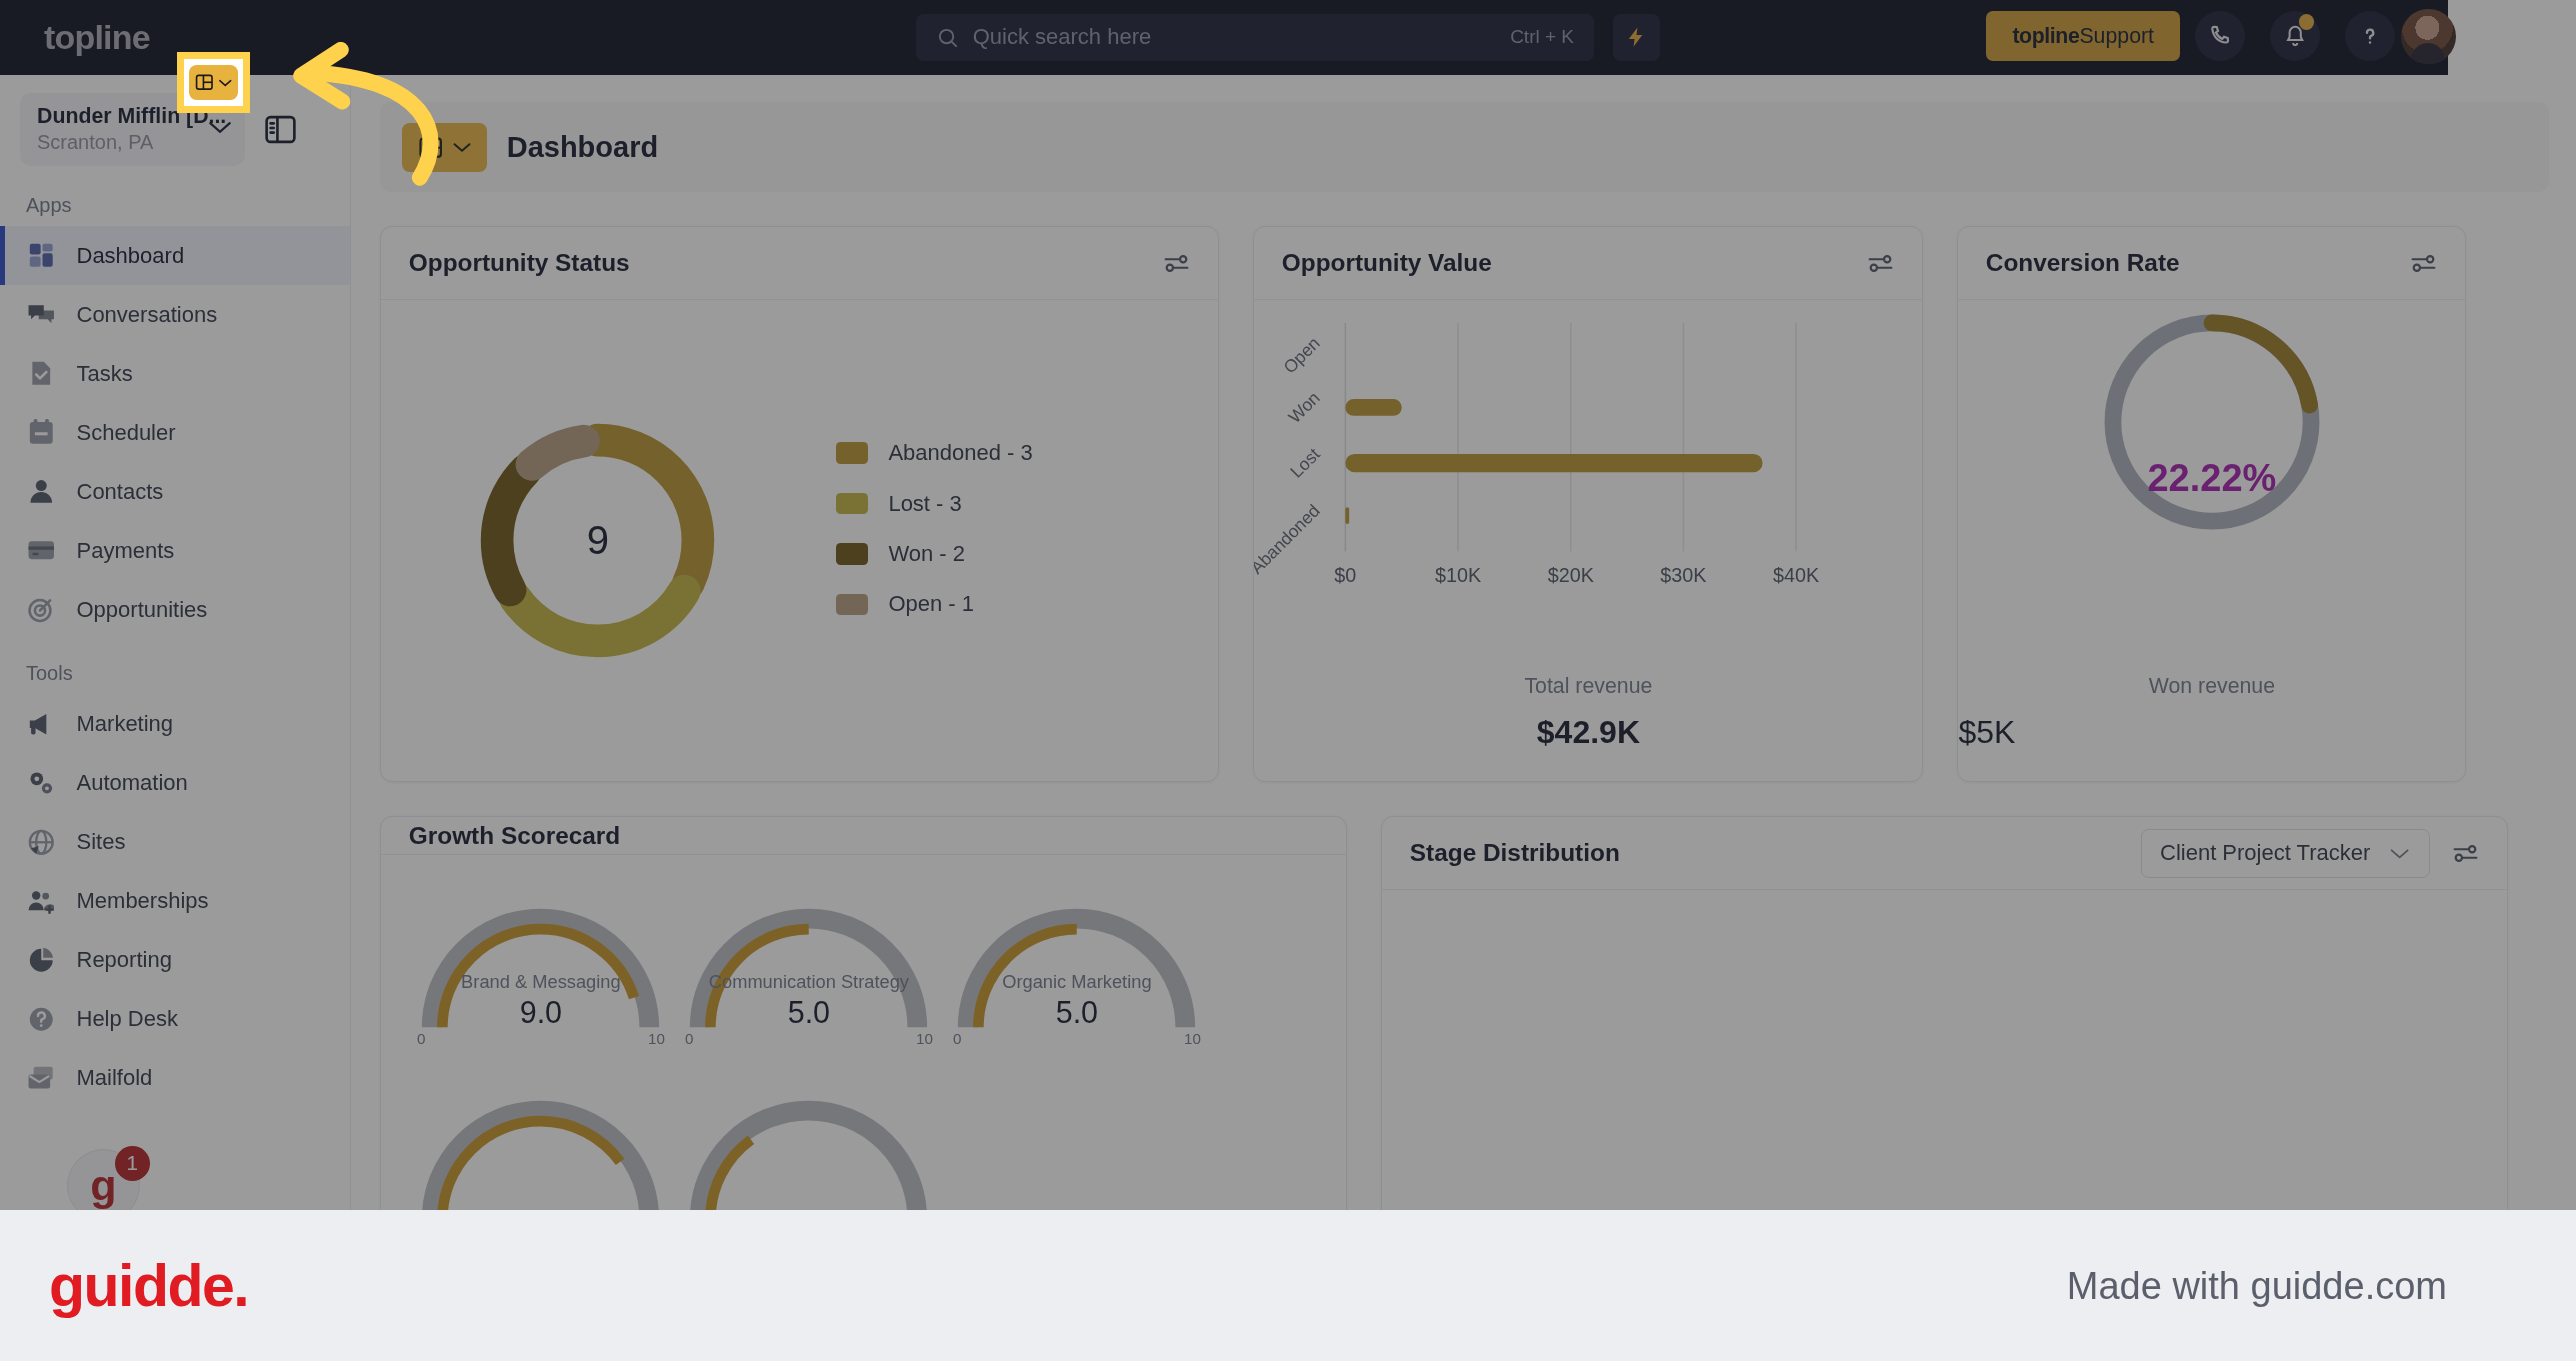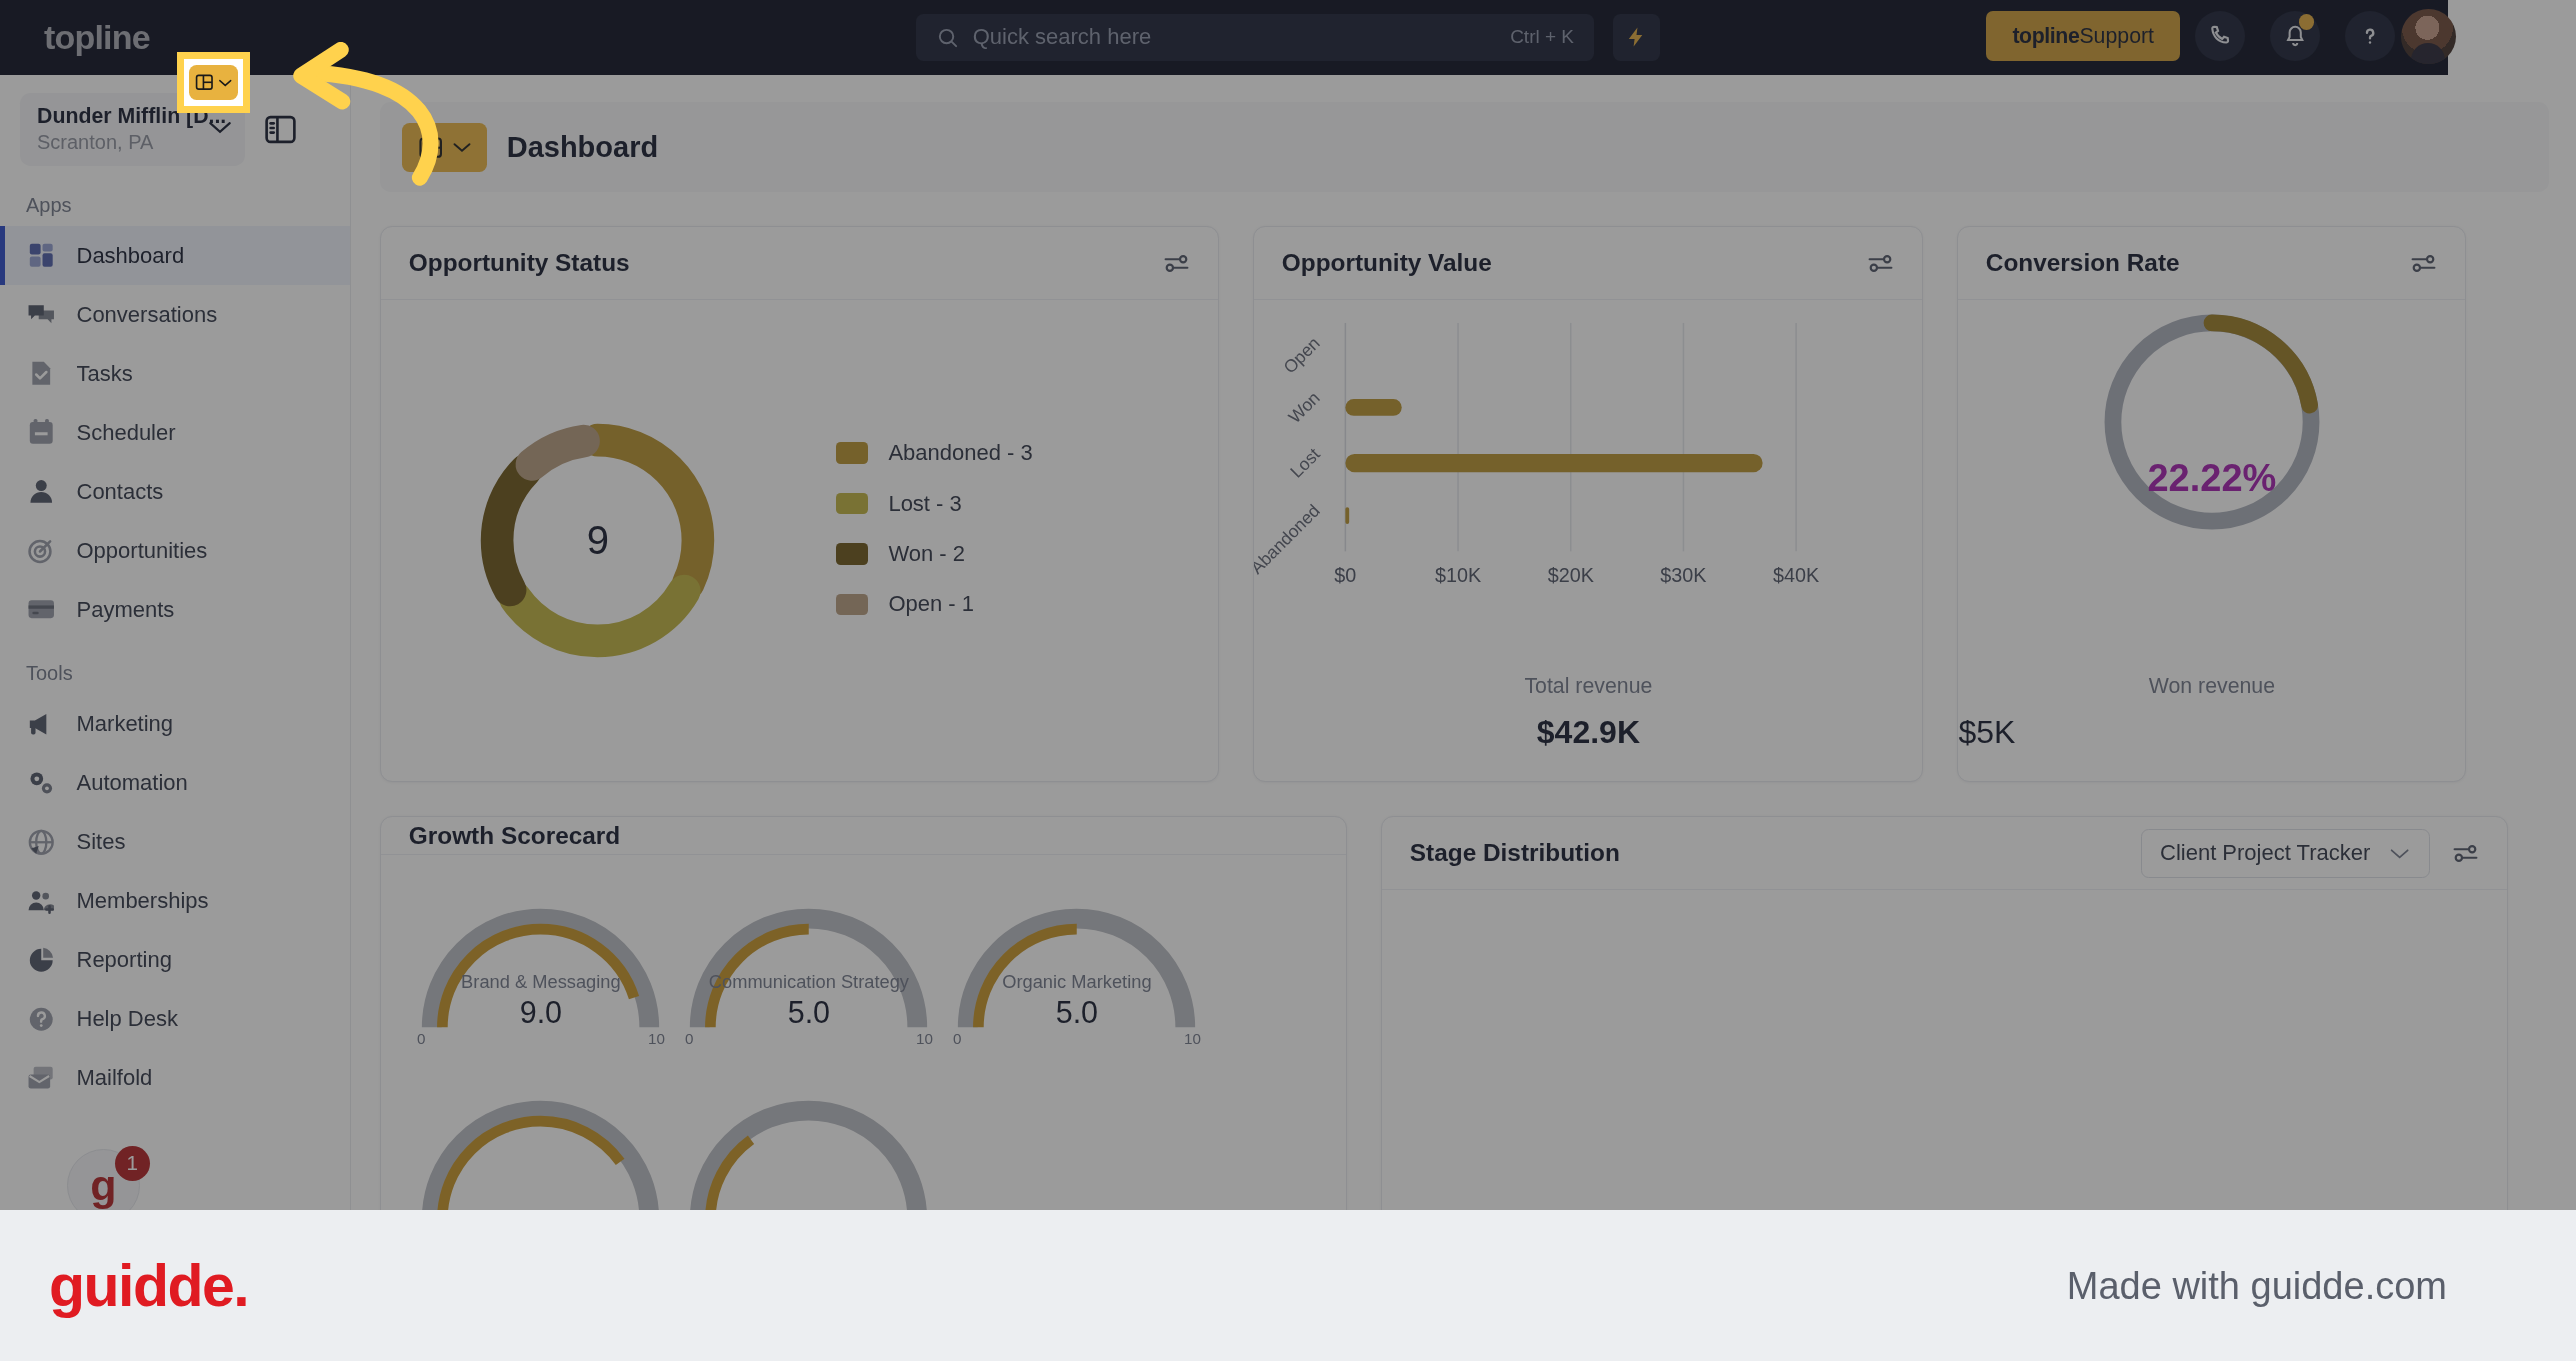--- a/index.html
+++ b/index.html
@@ -392,35 +392,35 @@
 
   <div class="nav-item">
     <svg class="nav-ico" viewBox="0 0 24 24" fill="#4b5163">
       <circle cx="12" cy="7.5" r="4.3"></circle>
         <path d="M3.5 21a8.5 8.5 0 0 1 17 0z"></path>
     </svg>
     <span class="nav-label">Contacts</span>
   </div>
 
   <div class="nav-item">
+    <svg class="nav-ico" viewBox="0 0 24 24" fill="#9397a4">
+      <rect x="2" y="5" width="20" height="14" rx="2.4"></rect>
+      <rect x="2" y="9" width="20" height="2.6" fill="#5d6270"></rect>
+      <rect x="5" y="14" width="5" height="2" rx="1" fill="#5d6270"></rect>
+    </svg>
+    <span class="nav-label">Payments</span>
+  </div>
+
+  <div class="nav-item">
     <svg class="nav-ico" viewBox="0 0 24 24" fill="none" stroke="#9397a4" stroke-width="2">
       <circle cx="11" cy="13" r="8.2"></circle>
         <circle cx="11" cy="13" r="4"></circle>
       <path d="M11 13l8-8" stroke-linecap="round"></path>
     </svg>
     <span class="nav-label">Opportunities</span>
-  </div>
-
-  <div class="nav-item">
-    <svg class="nav-ico" viewBox="0 0 24 24" fill="#9397a4">
-      <rect x="2" y="5" width="20" height="14" rx="2.4"></rect>
-      <rect x="2" y="9" width="20" height="2.6" fill="#5d6270"></rect>
-      <rect x="5" y="14" width="5" height="2" rx="1" fill="#5d6270"></rect>
-    </svg>
-    <span class="nav-label">Payments</span>
   </div>
 
   <div class="nav-section">Tools</div>
 
   <div class="nav-item">
     <svg class="nav-ico" viewBox="0 0 24 24" fill="#4b5163">
       <path d="M3 9h4l9-5v16l-9-5H3z"></path>
         <rect x="4" y="14" width="3.5" height="6" rx="1.4"></rect>
     </svg>
     <span class="nav-label">Marketing</span>

